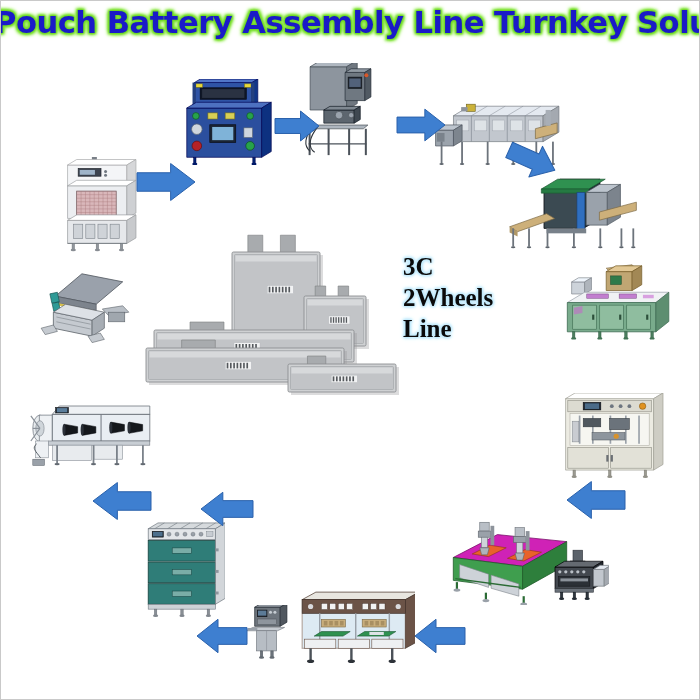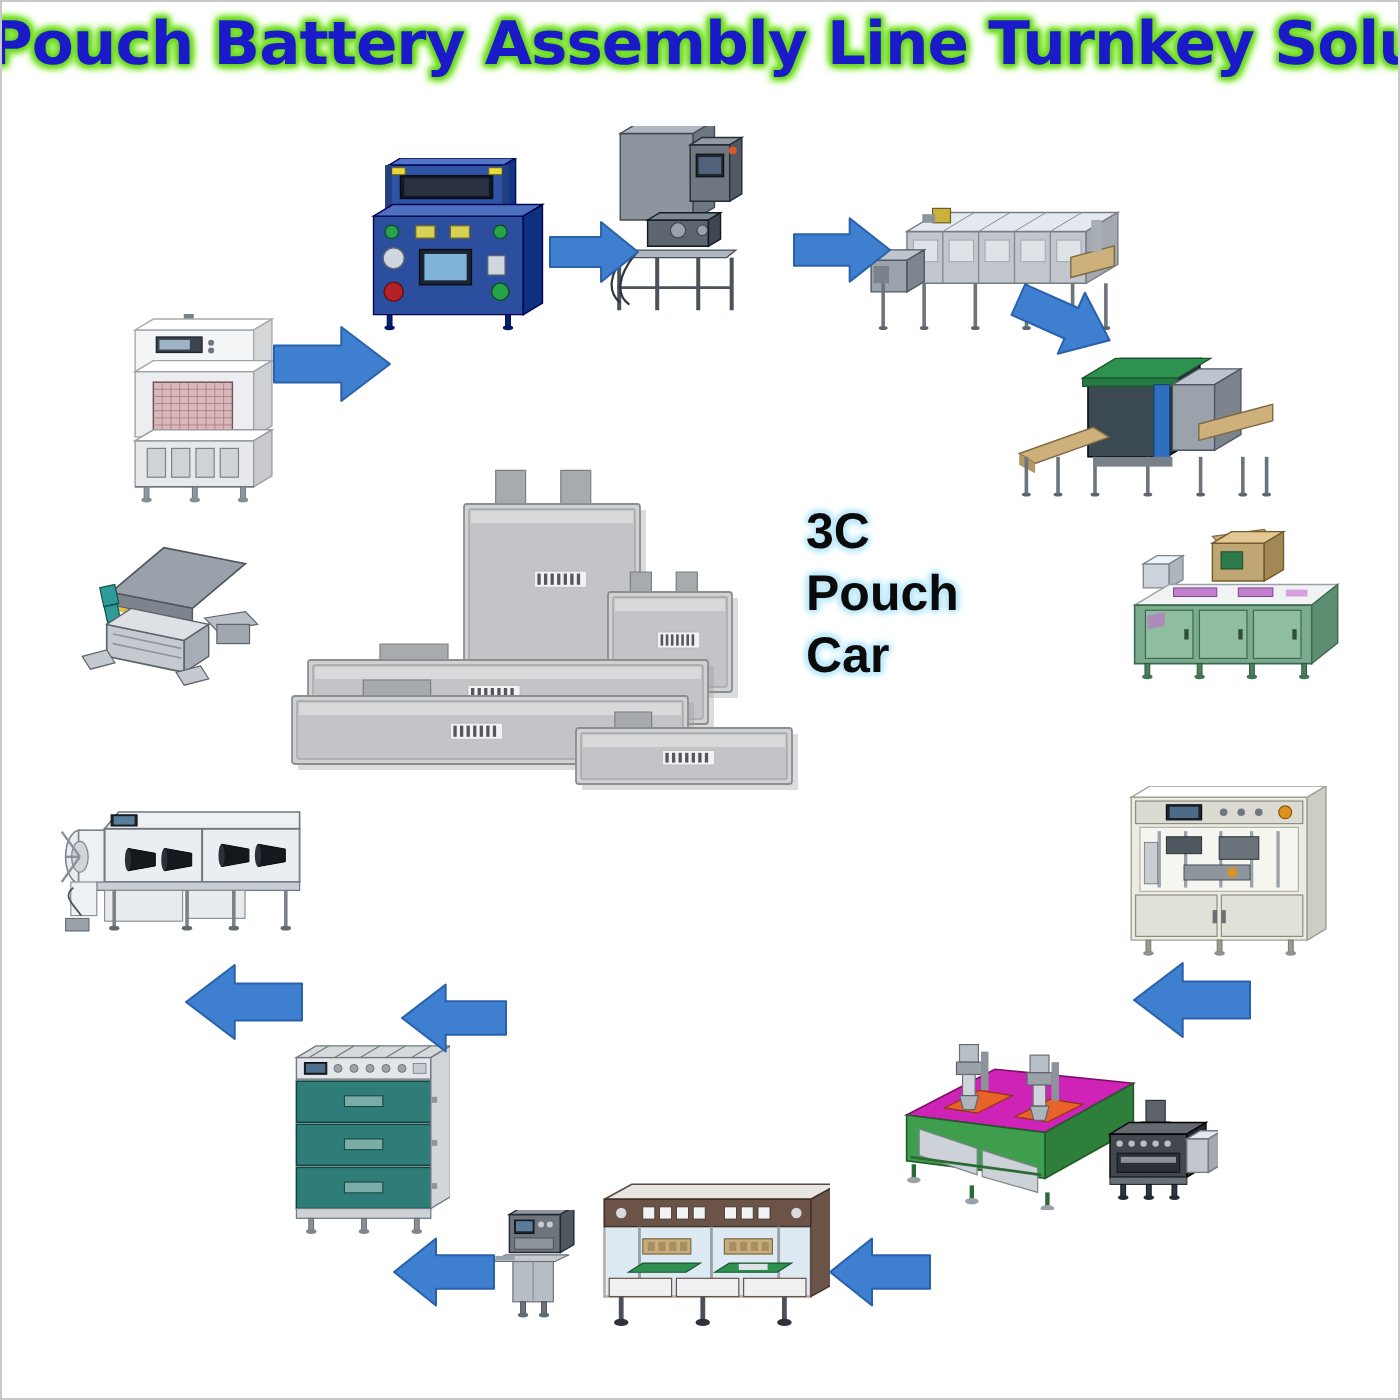--- a/index.html
+++ b/index.html
@@ -42,21 +42,21 @@
        0 0 6px #a9f06a;
     white-space:nowrap;
     transform:scaleX(1.02);
     user-select:none;
   }
 
   
   #apps{
     position:absolute;
     left:402px; top:250px;
-    font-family:Liberation Sans, sans-serif;
+    font-family:Liberation Serif, serif;
     font-weight:bold;
     font-size:25px;
     line-height:31px;
     color:#0a0a0a;
     text-shadow:
        0 0 2px #bfe9fb,
        1px 1px 3px #bfe9fb,
       -1px -1px 3px #bfe9fb,
        1px -1px 3px #bfe9fb,
       -1px 1px 3px #bfe9fb,
@@ -78,22 +78,22 @@
 </style>
 </head>
 <body>
 
 <div id="poster">
 
   <div id="title">Pouch Battery Assembly Line Turnkey Solution</div>
 
   <div id="apps">
     <div>3C</div>
-    <div>Pouch</div>
-    <div>Car</div>
+    <div>2Wheels</div>
+    <div>Line</div>
   </div>
 
   <div id="machine-layer">
       <div class="mach" title="Formation &amp; Testing Cabinet" style="left: 62px; top: 156px; width: 76px; height: 96px;">
         <svg width="76" height="96" viewBox="0 0 76 96">
           <g>
             <line x1="31.919999999999998" y1="0" x2="31.919999999999998" y2="8" stroke="#5a5f66" stroke-width="0.8"></line>
             <rect x="28.88" y="0" width="5" height="4" fill="#7a8088"></rect>
             <polygon points="4.56,8 63.84,8 63.84,29.12 4.56,29.12" fill="#f4f5f7" stroke="#a9aaac" stroke-width="0.7"></polygon>
             <polygon points="4.56,8 13.68,2.5280000000000005 72.96000000000001,2.5280000000000005 63.84,8" fill="#ffffff" stroke="#a9aaac" stroke-width="0.7"></polygon>

